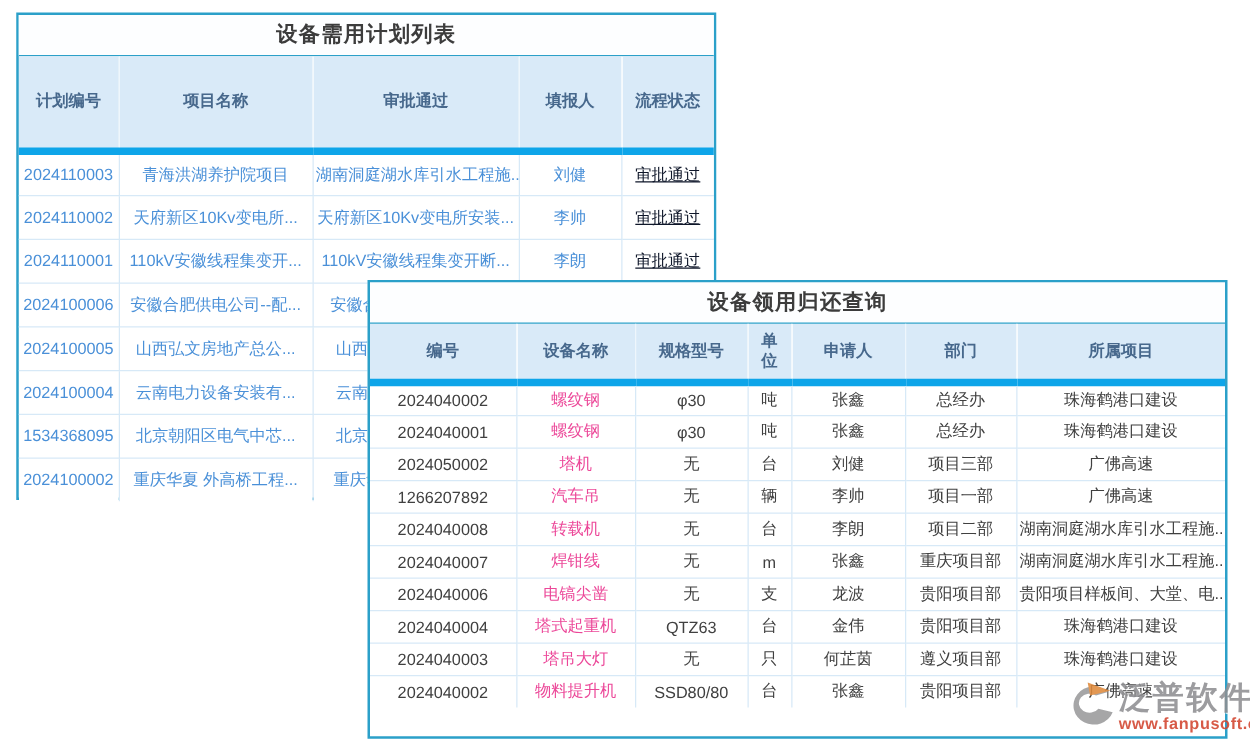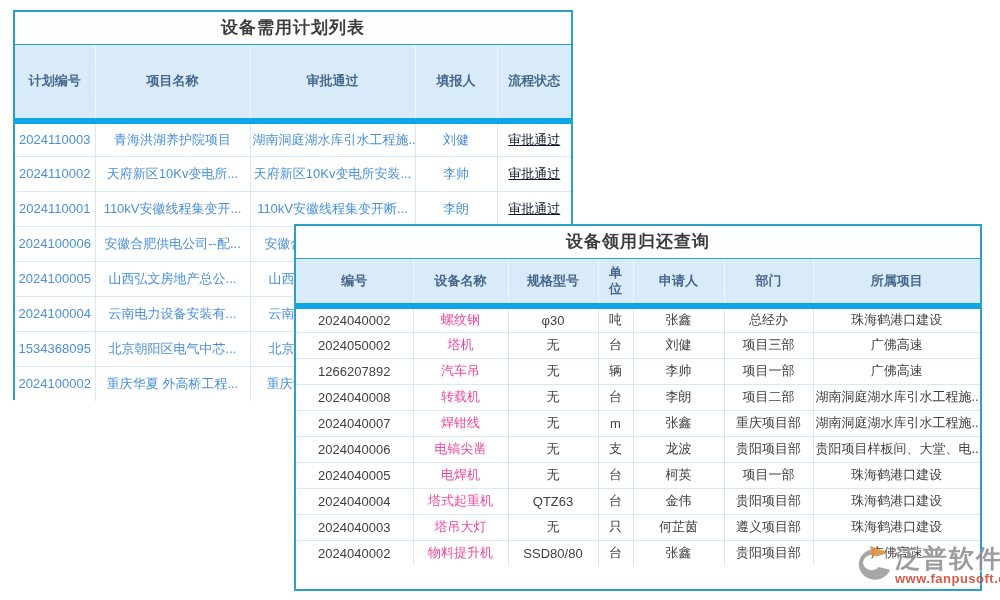--- a/index.html
+++ b/index.html
@@ -172,20 +172,29 @@
         <tr>
           <td>2024040002</td>
           <td>螺纹钢</td>
           <td>φ30</td>
           <td>吨</td>
           <td>张鑫</td>
           <td>总经办</td>
           <td>珠海鹤港口建设</td>
         </tr>
         <tr>
+          <td>2024040001</td>
+          <td>螺纹钢</td>
+          <td>φ30</td>
+          <td>吨</td>
+          <td>张鑫</td>
+          <td>总经办</td>
+          <td>珠海鹤港口建设</td>
+        </tr>
+        <tr>
           <td>2024050002</td>
           <td>塔机</td>
           <td>无</td>
           <td>台</td>
           <td>刘健</td>
           <td>项目三部</td>
           <td>广佛高速</td>
         </tr>
         <tr>
           <td>1266207892</td>
@@ -215,29 +224,20 @@
           <td>湖南洞庭湖水库引水工程施...</td>
         </tr>
         <tr>
           <td>2024040006</td>
           <td>电镐尖凿</td>
           <td>无</td>
           <td>支</td>
           <td>龙波</td>
           <td>贵阳项目部</td>
           <td>贵阳项目样板间、大堂、电...</td>
-        </tr>
-        <tr>
-          <td>2024040005</td>
-          <td>电焊机</td>
-          <td>无</td>
-          <td>台</td>
-          <td>柯英</td>
-          <td>项目一部</td>
-          <td>珠海鹤港口建设</td>
         </tr>
         <tr>
           <td>2024040004</td>
           <td>塔式起重机</td>
           <td>QTZ63</td>
           <td>台</td>
           <td>金伟</td>
           <td>贵阳项目部</td>
           <td>珠海鹤港口建设</td>
         </tr>

